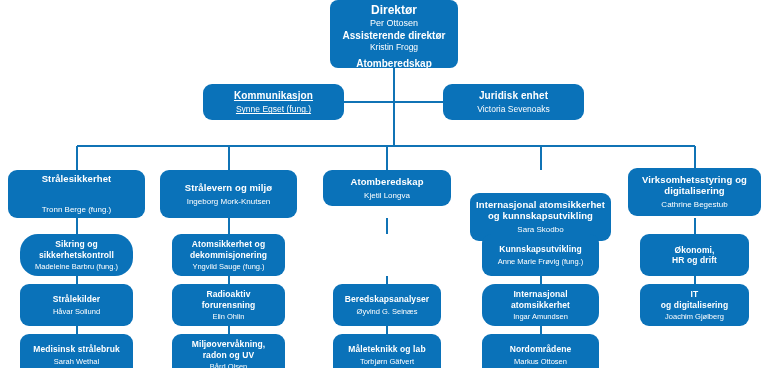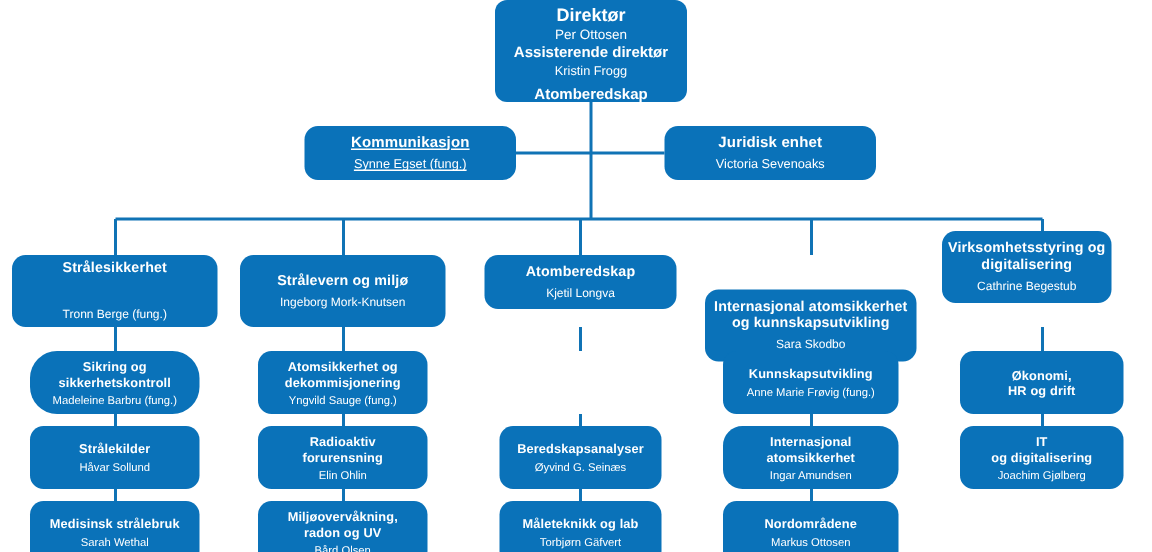--- a/index.html
+++ b/index.html
@@ -188,21 +188,21 @@
     <div class="box sub" style="left: 482px; width: 117px; top: 284px; height: 42px; border-radius: 13px;">
       <div class="title">Internasjonal<br>atomsikkerhet</div>
       <div class="person">Ingar Amundsen</div>
     </div>
     <div class="line v" style="left: 539.5px; top: 326px; height: 8px;"></div>
     <div class="box sub" style="left: 482px; width: 117px; top: 334px; height: 42px;">
       <div class="title">Nordområdene</div>
       <div class="person">Markus Ottosen</div>
     </div>
     <div class="line v" style="left: 693.5px; top: 146px; height: 24px;"></div>
-    <div class="box dept dept-5" style="left: 628px; width: 113px; top: 154px; height: 48px; align-items: center;">
+    <div class="box dept dept-5" style="left: 628px; width: 133px; top: 168px; height: 48px; align-items: center;">
       <div class="title">Virksomhetsstyring og<br>digitalisering</div>
       <div class="person">Cathrine Begestub</div>
     </div>
     <div class="line v" style="left: 693.5px; top: 218px; height: 16px;"></div>
     <div class="box sub" style="left: 640px; width: 109px; top: 234px; height: 42px;">
       <div class="title">Økonomi,<br>HR og drift</div>
     </div>
     <div class="line v" style="left: 693.5px; top: 276px; height: 8px;"></div>
     <div class="box sub" style="left: 640px; width: 109px; top: 284px; height: 42px;">
       <div class="title">IT<br>og digitalisering</div>

